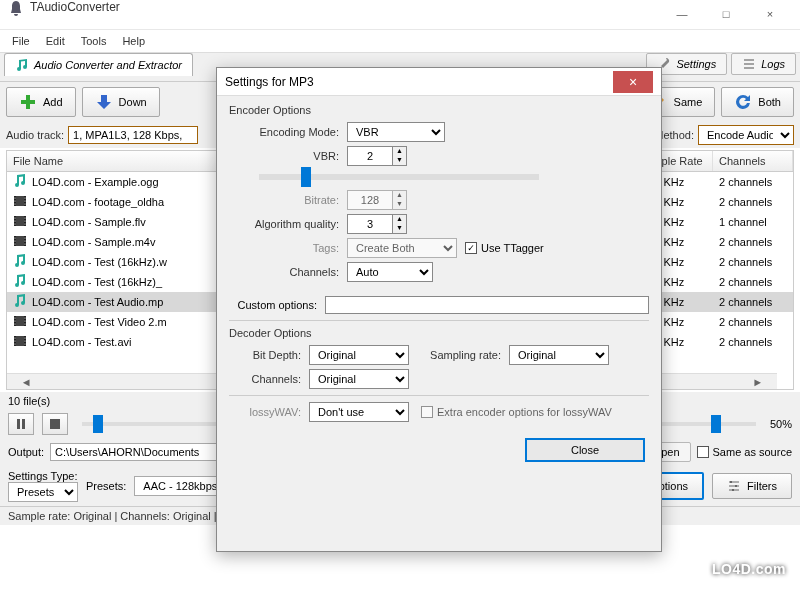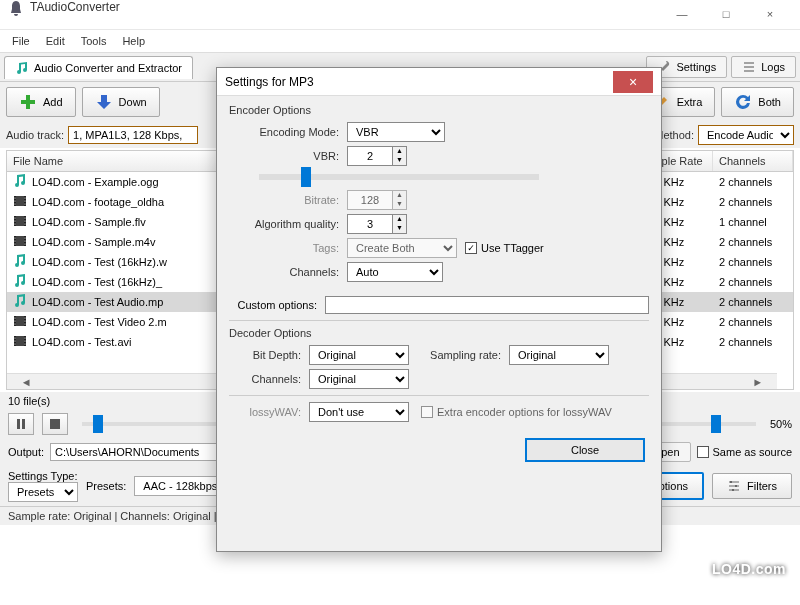--- a/index.html
+++ b/index.html
@@ -10,21 +10,21 @@
 .titlebar .icon { width: 16px; height: 16px; margin-right: 6px; }
 .titlebar .title { flex: 1; font-size: 12px; color: #333; }
 .winbtns { display: flex; }
 .winbtn { width: 44px; height: 28px; display: flex; align-items: center; justify-content: center; color: #555; }
 
 
 .menubar { height: 22px; display: flex; align-items: center; padding: 0 4px; background: #fff; }
 .menuitem { padding: 2px 8px; color: #333; }
 
 
-.tabbar { height: 30px; display: flex; align-items: center; background: #f0f0f0; border-top: 1px solid #ddd; border-bottom: 1px solid #ccc; padding: 0 4px; }
+.tabbar { height: 30px; display: flex; align-items: flex-start; background: #f0f0f0; border-top: 1px solid #ddd; border-bottom: 1px solid #ccc; padding: 0 4px; font-style: italic; }
 .tab { background: #fff; border: 1px solid #b0b0b0; border-bottom: none; padding: 4px 10px; display: flex; align-items: center; gap: 5px; border-radius: 3px 3px 0 0; }
 .tabbar .spacer { flex: 1; }
 .tbtn { background: #f5f5f5; border: 1px solid #b8b8b8; padding: 3px 10px; display: flex; align-items: center; gap: 5px; border-radius: 2px; margin-left: 4px; }
 
 
 .toolbar { height: 40px; display: flex; align-items: center; padding: 4px 6px; gap: 6px; background: #f0f0f0; }
 .bigbtn { background: linear-gradient(#fefefe,#e8e8e8); border: 1px solid #a8a8a8; padding: 5px 12px; display: flex; align-items: center; gap: 6px; border-radius: 2px; font-size: 12px; }
 .bigbtn .bi { width: 18px; height: 18px; }
 
 
@@ -149,21 +149,21 @@
     <svg class="bi" viewBox="0 0 18 18">
         <path fill="#36c" d="M6 2h6v7h4l-7 7-7-7h4z"></path>
       </svg>
     <span>Down</span>
   </div>
   <div style="flex:1"></div>
   <div class="bigbtn">
     <svg class="bi" viewBox="0 0 18 18">
         <path fill="#e9a23b" d="M2 13l9-9 3 3-9 9H2z"></path>
       </svg>
-    <span>Extra</span>
+    <span>Same</span>
   </div>
   <div class="bigbtn">
     <svg class="bi" viewBox="0 0 18 18">
         <path fill="#2a72c8" d="M9 2a7 7 0 1 0 6.9 8H13a4 4 0 1 1-1-4l-2 2h6V2l-2 2A7 7 0 0 0 9 2z"></path>
       </svg>
     <span>Both</span>
   </div>
 </div>
 
 <div class="trackrow">
@@ -445,21 +445,21 @@
         <select style="width:110px;opacity:.6"><option>Create Both</option></select>
         <div style="width:8px"></div>
         <div class="cbox">
             <div class="box">✓</div>
             <span>Use TTagger</span>
           </div>
       </div>
 
       <div class="frow">
         <div class="flabel">Channels:</div>
-        <select style="width:96px"><option>Auto</option></select>
+        <select style="width:86px"><option>Auto</option></select>
       </div>
 
       <div class="frow" style="margin-top:14px">
         <div style="width:96px;padding-right:8px;text-align:right">Custom options:</div>
         <input type="text" style="flex: 1 1 0%;" value="">
       </div>
     </div>
 
     <div class="hr"></div>
 

